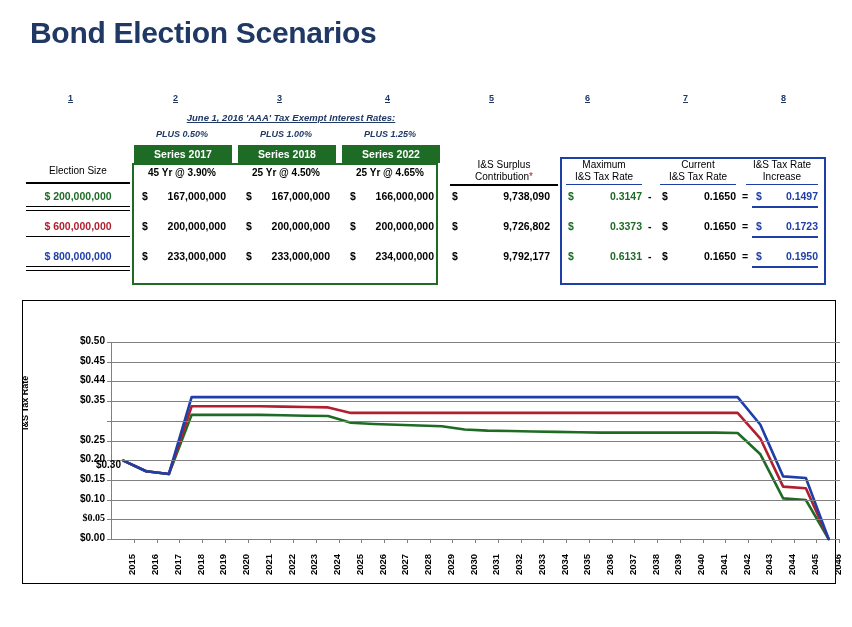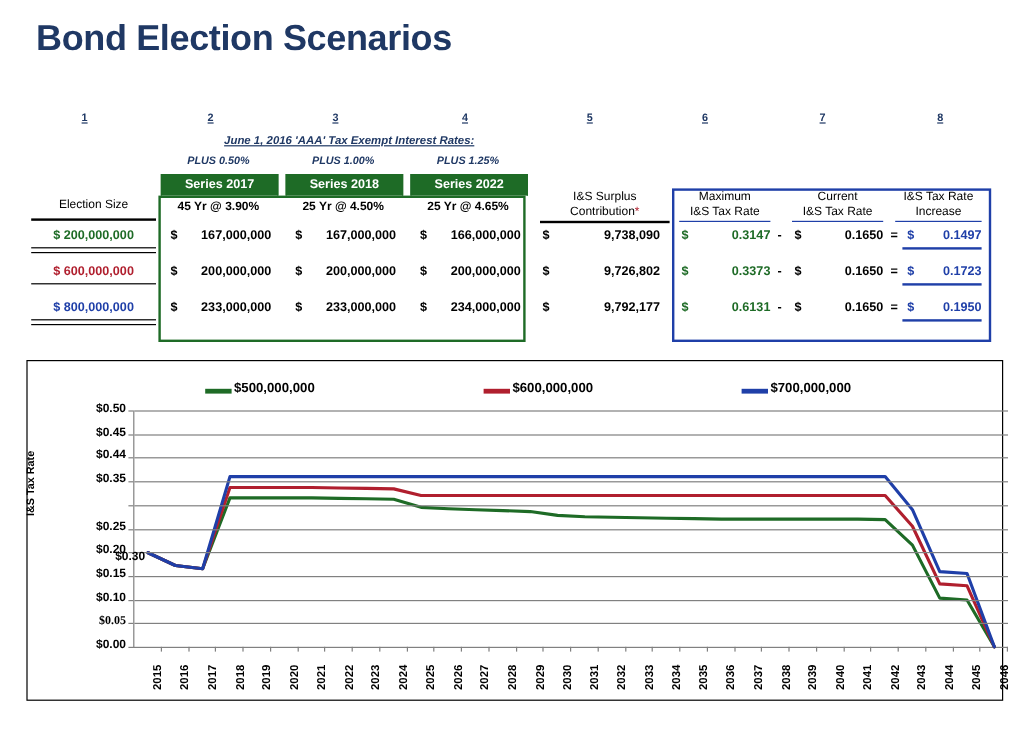--- a/index.html
+++ b/index.html
@@ -307,28 +307,20 @@
     </div>
     <div class="op" style="left:742px;top:138px;">=</div>
     <div class="bCell blue" style="left:756px;top:138px;width:62px;">
       <span class="d">$</span>
       <span class="v">0.1950</span>
     </div>
     <div class="blueUnder" style="left:752px;top:154px;width:66px;"></div>
   </div>
 
   <div class="chartFrame">
-    <div class="legend" id="legend">
-        <div class="legSwatch" style="left: 148px; background: rgb(30, 107, 38);"></div>
-        <div class="legItem" style="left: 172px;">$500,000,000</div>
-        <div class="legSwatch" style="left: 380px; background: rgb(176, 31, 46);"></div>
-        <div class="legItem" style="left: 404px;">$600,000,000</div>
-        <div class="legSwatch" style="left: 595px; background: rgb(31, 63, 168);"></div>
-        <div class="legItem" style="left: 619px;">$700,000,000</div>
-      </div>
     <div class="plot" id="plot">
       <svg id="lines" width="728" height="197" style="position:absolute;left:0;top:0;overflow:visible;">
           <polyline points="11.375,118.594 34.125,129.232 56.875,131.99 79.625,72.89 102.375,72.89 125.125,72.89 147.875,72.89 170.625,73.284 193.375,73.678 216.125,74.072 238.875,80.77000000000001 261.625,81.95200000000001 284.375,82.74000000000001 307.125,83.528 329.875,84.316 352.625,87.46799999999999 375.375,88.64999999999999 398.125,89.044 420.875,89.43799999999999 443.625,89.832 466.375,90.226 489.125,90.61999999999999 511.875,90.61999999999999 534.625,90.61999999999999 557.375,90.61999999999999 580.125,90.61999999999999 602.875,90.61999999999999 625.625,91.014 648.375,112.29 671.125,156.418 693.875,157.994 716.625,197" fill="none" stroke="#1E6B26" stroke-width="2.6" stroke-linejoin="round" stroke-linecap="round"></polyline>
           <polyline points="11.375,118.594 34.125,129.232 56.875,131.99 79.625,64.22199999999998 102.375,64.22199999999998 125.125,64.22199999999998 147.875,64.22199999999998 170.625,64.61599999999999 193.375,65.00999999999999 216.125,65.404 238.875,70.92 261.625,70.92 284.375,70.92 307.125,70.92 329.875,70.92 352.625,70.92 375.375,70.92 398.125,70.92 420.875,70.92 443.625,70.92 466.375,70.92 489.125,70.92 511.875,70.92 534.625,70.92 557.375,70.92 580.125,70.92 602.875,70.92 625.625,70.92 648.375,96.53 671.125,144.598 693.875,146.174 716.625,197" fill="none" stroke="#B01F2E" stroke-width="2.6" stroke-linejoin="round" stroke-linecap="round"></polyline>
           <polyline points="11.375,118.594 34.125,129.232 56.875,131.99 79.625,55.16 102.375,55.16 125.125,55.16 147.875,55.16 170.625,55.16 193.375,55.16 216.125,55.16 238.875,55.16 261.625,55.16 284.375,55.16 307.125,55.16 329.875,55.16 352.625,55.16 375.375,55.16 398.125,55.16 420.875,55.16 443.625,55.16 466.375,55.16 489.125,55.16 511.875,55.16 534.625,55.16 557.375,55.16 580.125,55.16 602.875,55.16 625.625,55.16 648.375,82.74000000000001 671.125,134.35399999999998 693.875,135.93 716.625,197" fill="none" stroke="#1F3FA8" stroke-width="2.6" stroke-linejoin="round" stroke-linecap="round"></polyline>
         </svg>
     <div class="gl" style="top: 0px;"></div>
         <div class="gl" style="top: 19.7px;"></div>
         <div class="gl" style="top: 39.4px;"></div>
         <div class="gl" style="top: 59.1px;"></div>

